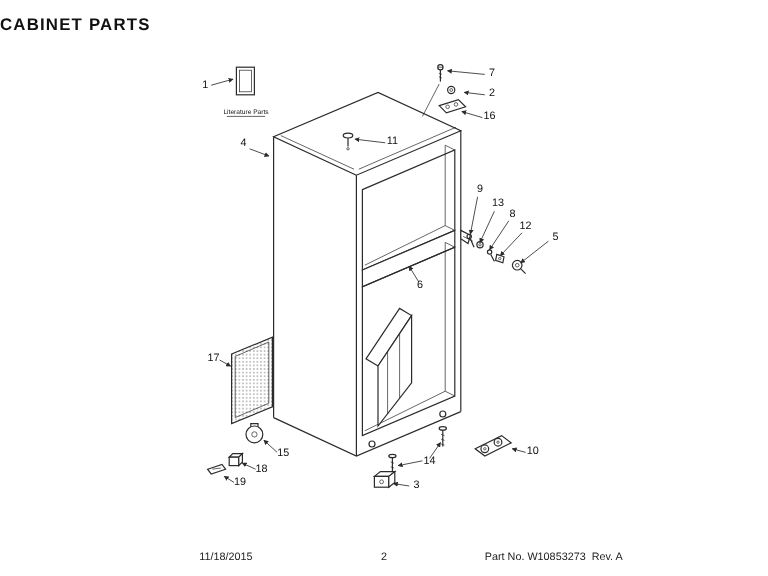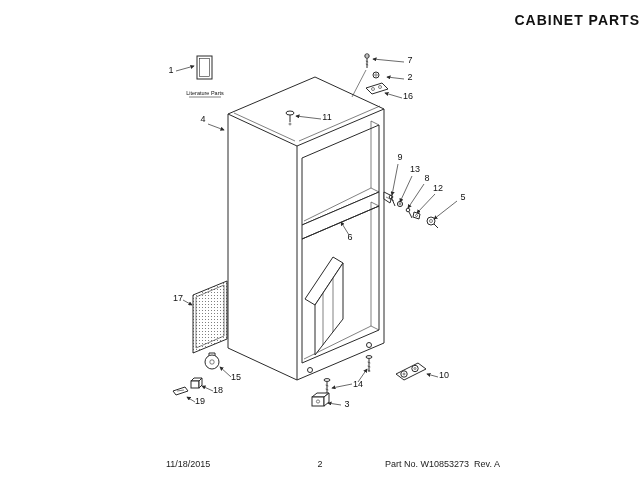--- a/index.html
+++ b/index.html
@@ -1,29 +1,29 @@
 <!DOCTYPE html>
 <html><head>
 <meta charset="utf-8">
 <style>
   html,body{margin:0;padding:0;}
   body{
     width:640px;height:480px;position:relative;background:#ffffff;
     font-family:"Liberation Sans", sans-serif;color:#111;overflow:hidden;
   }
   .page-title{
-    position:absolute;top:12px;left:0;width:640px;text-align:right;
+    position:absolute;top:12px;left:0;width:640px;text-align:left;
     font-size:14px;font-weight:bold;letter-spacing:1px;color:#111;
   }
   .diagram-svg{position:absolute;left:0;top:0;}
   .footer{position:absolute;top:447px;left:0;width:640px;height:14px;font-size:9px;color:#222;margin-top:12px;}
   .footer span{position:absolute;top:0;white-space:pre;}
   .footer .date{left:166px;}
   .footer .page{left:0;width:640px;text-align:center;}
-  .footer .partinfo{left:385px;}
+  .footer .partinfo{left:404px;}
   svg text{font-family:"Liberation Sans", sans-serif;font-size:9px;fill:#111;}
   svg text.lit{font-size:5.5px;}
   .ln{stroke:#2b2b2b;stroke-width:1;fill:none;}
   .ln-thin{stroke:#2b2b2b;stroke-width:0.6;fill:none;}
   .fillw{fill:#ffffff;stroke:#2b2b2b;stroke-width:1;}
   .leader{stroke:#2b2b2b;stroke-width:0.7;fill:none;}
 </style>
 </head>
 <body>
 

